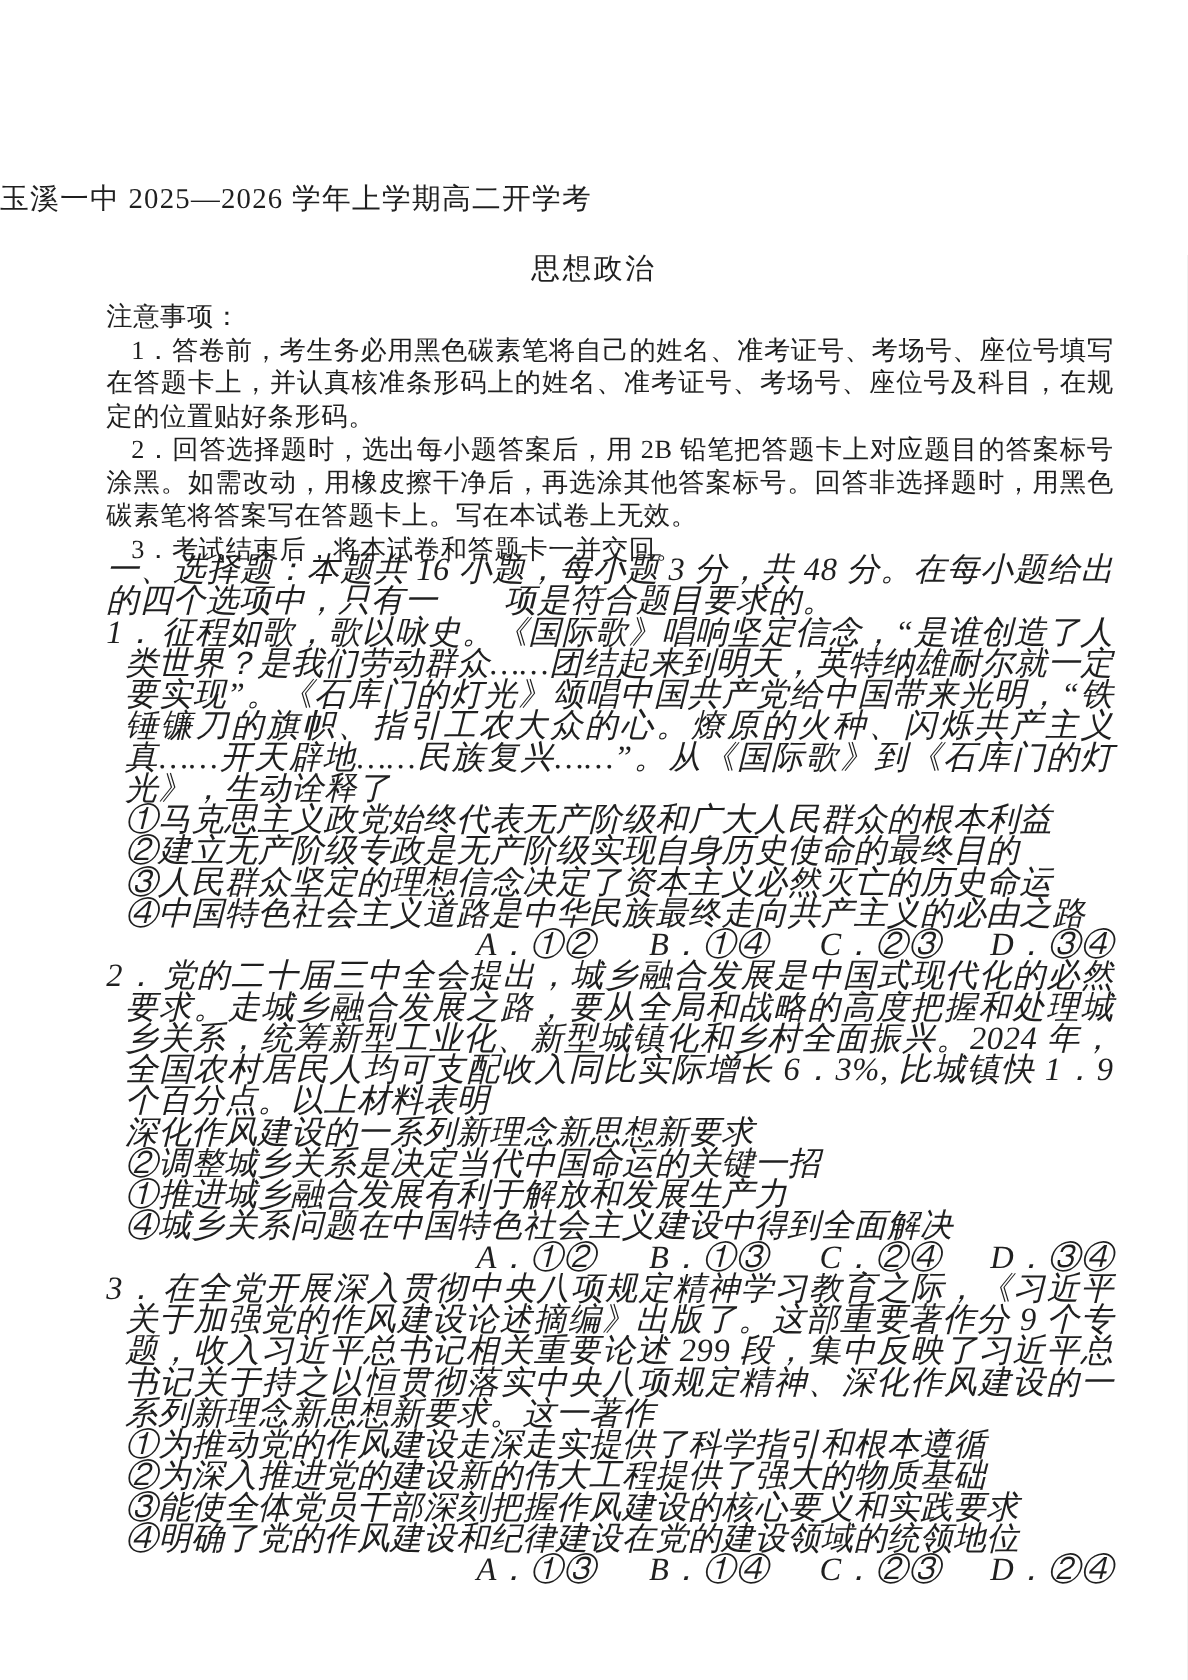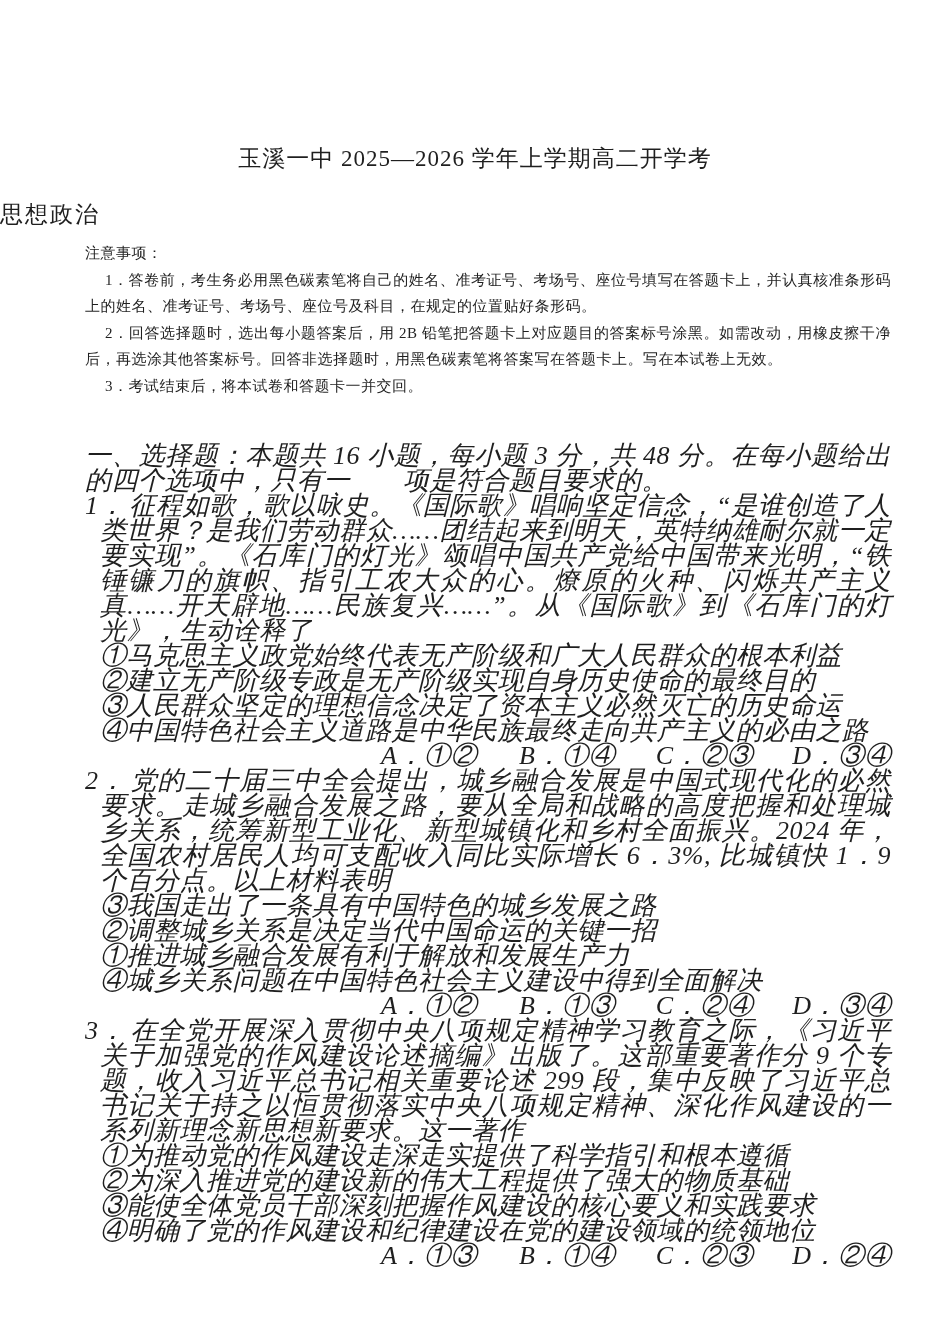--- a/index.html
+++ b/index.html
@@ -7,33 +7,33 @@
     position:relative;
     width:950px; height:1344px;
     margin:0 auto;
     background:#ffffff;
     color:#1f1f1f;
     font-family:"Liberation Serif","DejaVu Serif",serif;
     overflow:hidden;
   }
   .doc-title {
     position:absolute; top:146px; left:0; width:950px;
-    text-align:center;
+    text-align:left;
     font-size:23px; line-height:26px;
     letter-spacing:1px;
   }
   .doc-subject {
     position:absolute; top:202px; left:0; width:950px;
-    text-align:left;
+    text-align:center;
     font-size:23px; line-height:26px;
     letter-spacing:2px;
   }
   .notices {
     position:absolute; top:240px; left:85px; width:806px;
-    font-size:15px; line-height:26.5px;
+    font-size:21px; line-height:26.5px;
     text-align:justify;
     letter-spacing:0.5px;
   }
   .notice-item { text-indent:20px; }
   .main {
     position:absolute; top:443px; left:85px; width:806px;
     font-size:26px; line-height:25px;
     text-align:justify;
     letter-spacing:0.5px;
     font-style:italic;
@@ -75,21 +75,21 @@
       <div class="q-statement">④中国特色社会主义道路是中华民族最终走向共产主义的必由之路</div>
       <div class="q-options">
         <span class="q-option">A．①②</span><span class="q-option">B．①④</span><span class="q-option">C．②③</span><span class="q-option">D．③④</span>
       </div>
     </div>
 
     <div class="question">
       <div class="q-stem">
         <span class="q-num">2．</span><span>党的二十届三中全会提出，城乡融合发展是中国式现代化的必然要求。走城乡融合发展之路，要从全局和战略的高度把握和处理城乡关系，统筹新型工业化、新型城镇化和乡村全面振兴。2024 年，全国农村居民人均可支配收入同比实际增长 6．3%, 比城镇快 1．9 个百分点。以上材料表明</span>
       </div>
-      <div class="q-statement">③我国走出了一条具有中国特色的城乡发展之路</div>
+      <div class="q-statement">深化作风建设的一系列新理念新思想新要求</div>
       <div class="q-statement">②调整城乡关系是决定当代中国命运的关键一招</div>
       <div class="q-statement">①推进城乡融合发展有利于解放和发展生产力</div>
       <div class="q-statement">④城乡关系问题在中国特色社会主义建设中得到全面解决</div>
       <div class="q-options">
         <span class="q-option">A．①②</span><span class="q-option">B．①③</span><span class="q-option">C．②④</span><span class="q-option">D．③④</span>
       </div>
     </div>
 
     <div class="question">
       <div class="q-stem">

